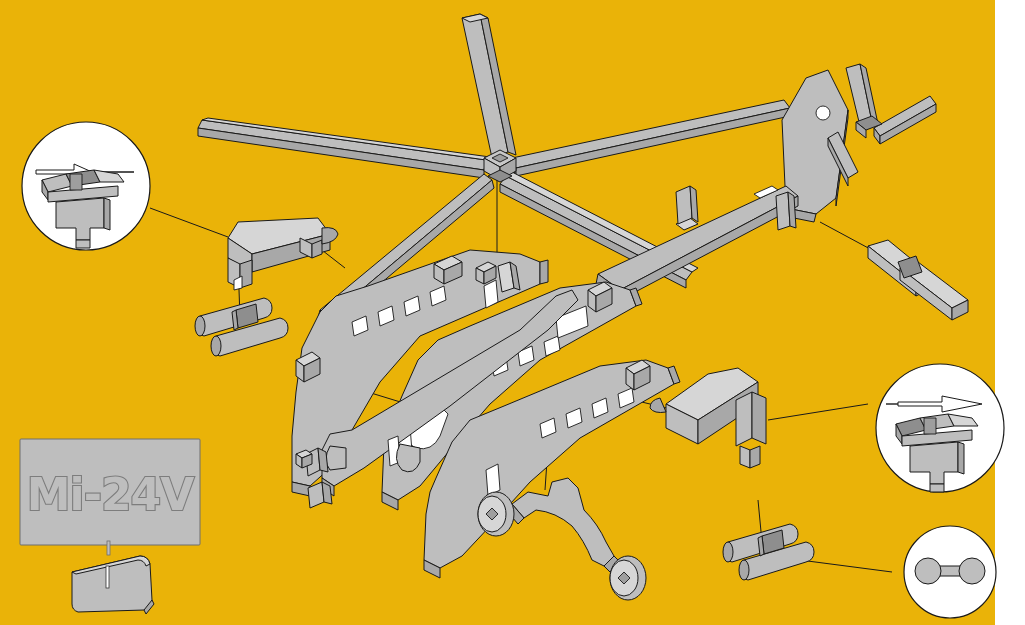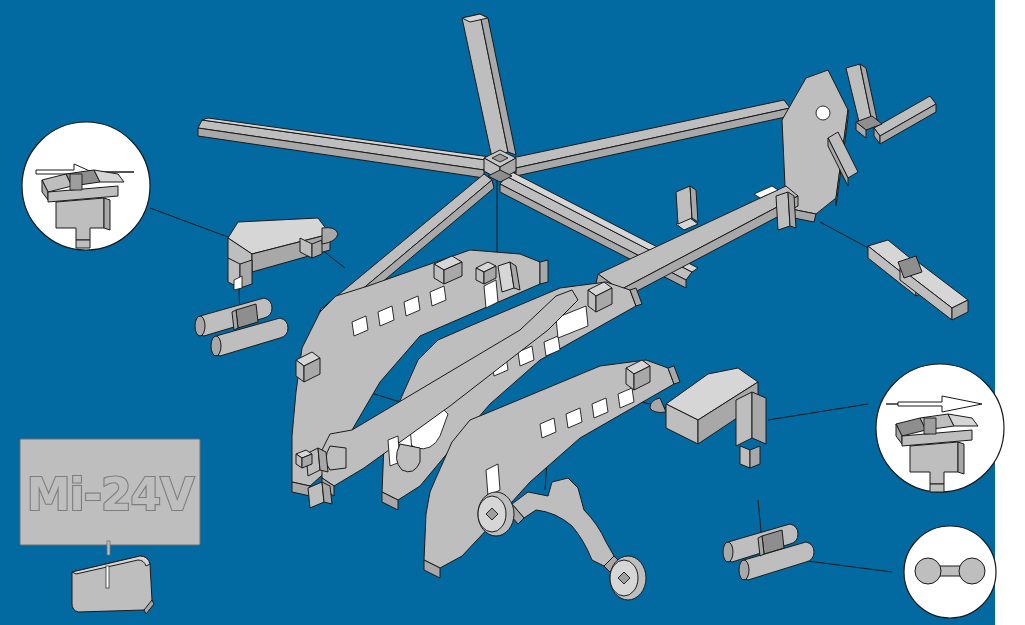--- a/index.html
+++ b/index.html
@@ -11,21 +11,21 @@
   body {
     width: 1025px;
     height: 625px;
     overflow: hidden;
     font-family: "Liberation Sans", sans-serif;
   }
   #diagram-root {
     position: relative;
     width: 995px;
     height: 625px;
-    background: #0369a1;
+    background: #eab308;
   }
   svg#assembly-svg {
     display: block;
     width: 1025px;
     height: 625px;
   }
   .face-top   { fill: #c8c8c8; stroke: #1a1a1a; stroke-width: 1; stroke-linejoin: round; }
   .face-main  { fill: #bebebe; stroke: #1a1a1a; stroke-width: 1; stroke-linejoin: round; }
   .face-side  { fill: #a8a8a8; stroke: #1a1a1a; stroke-width: 1; stroke-linejoin: round; }
   .face-dark  { fill: #8e8e8e; stroke: #1a1a1a; stroke-width: 1; stroke-linejoin: round; }

